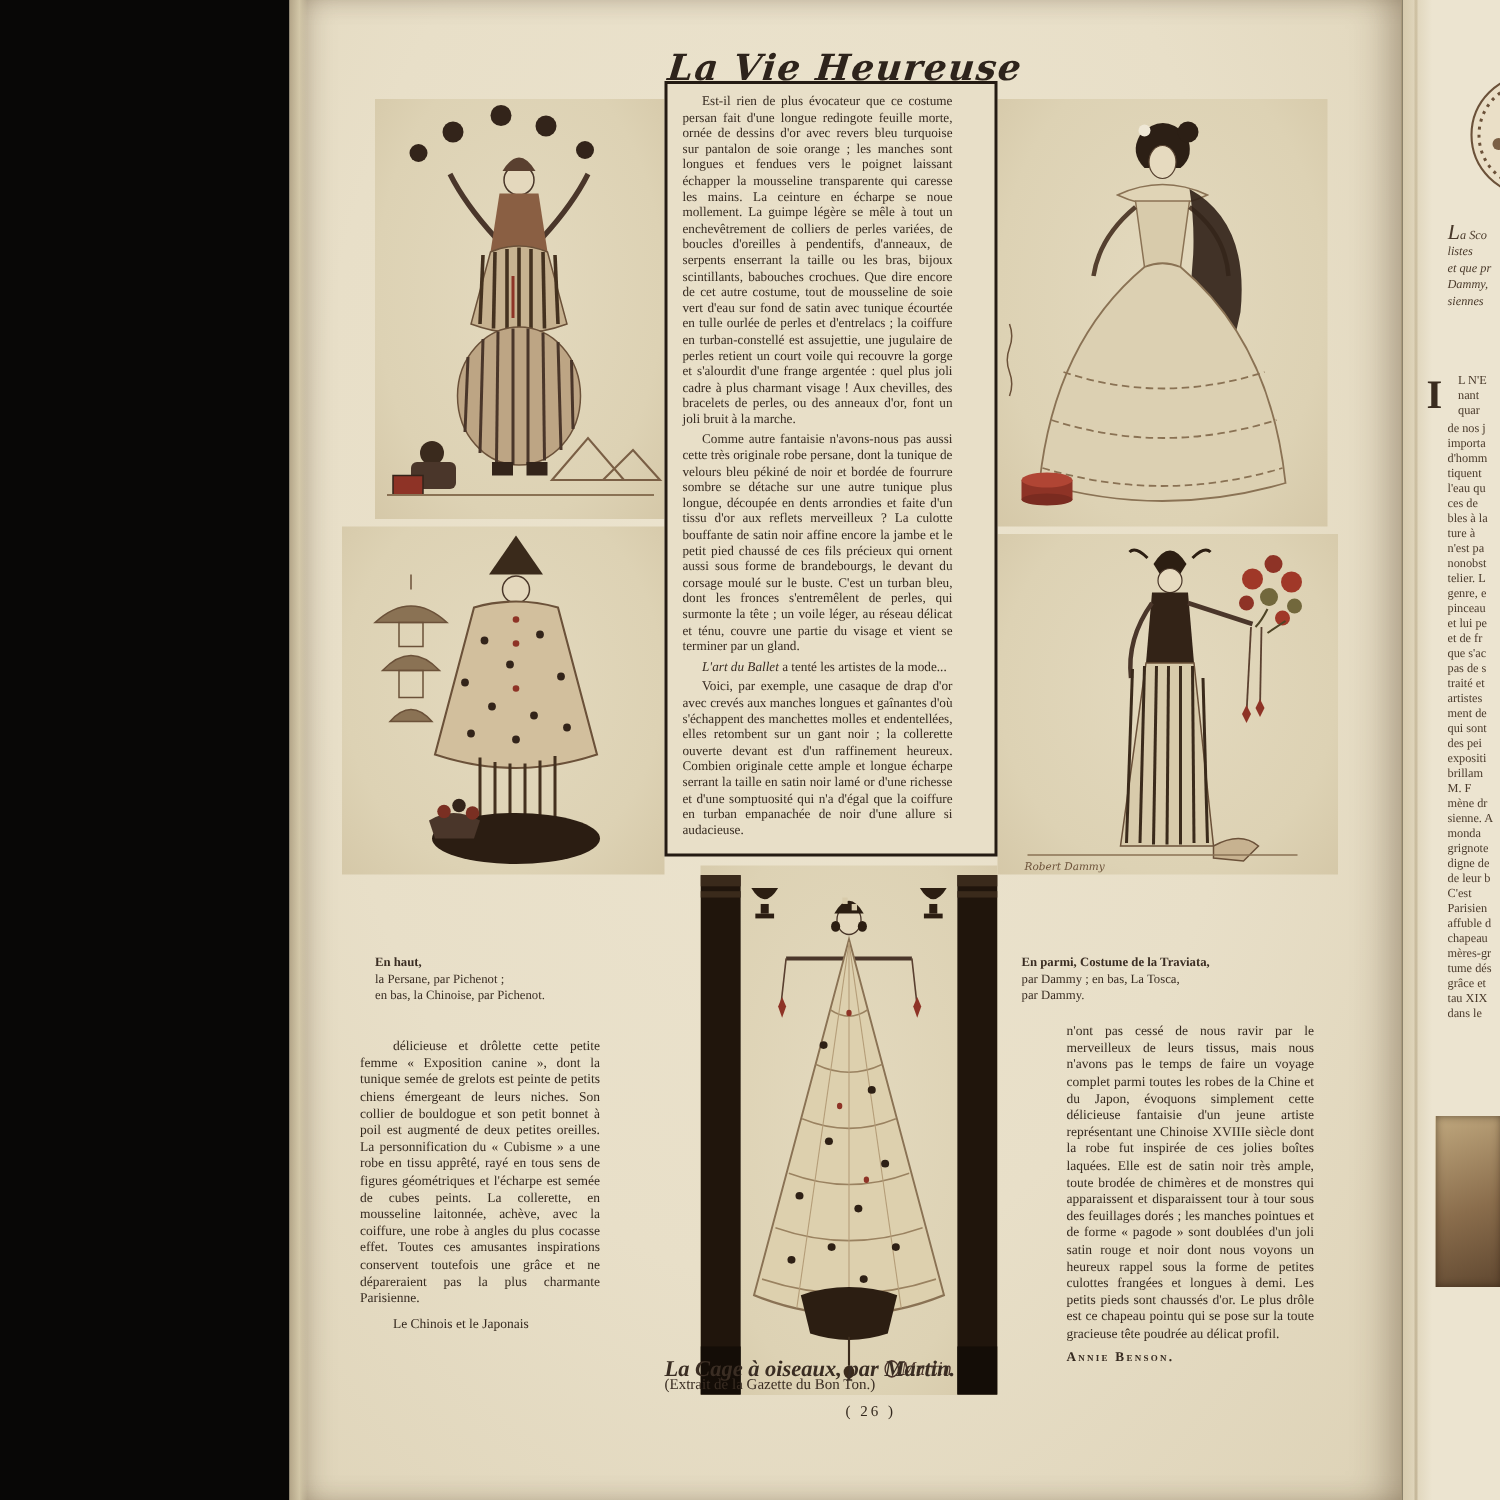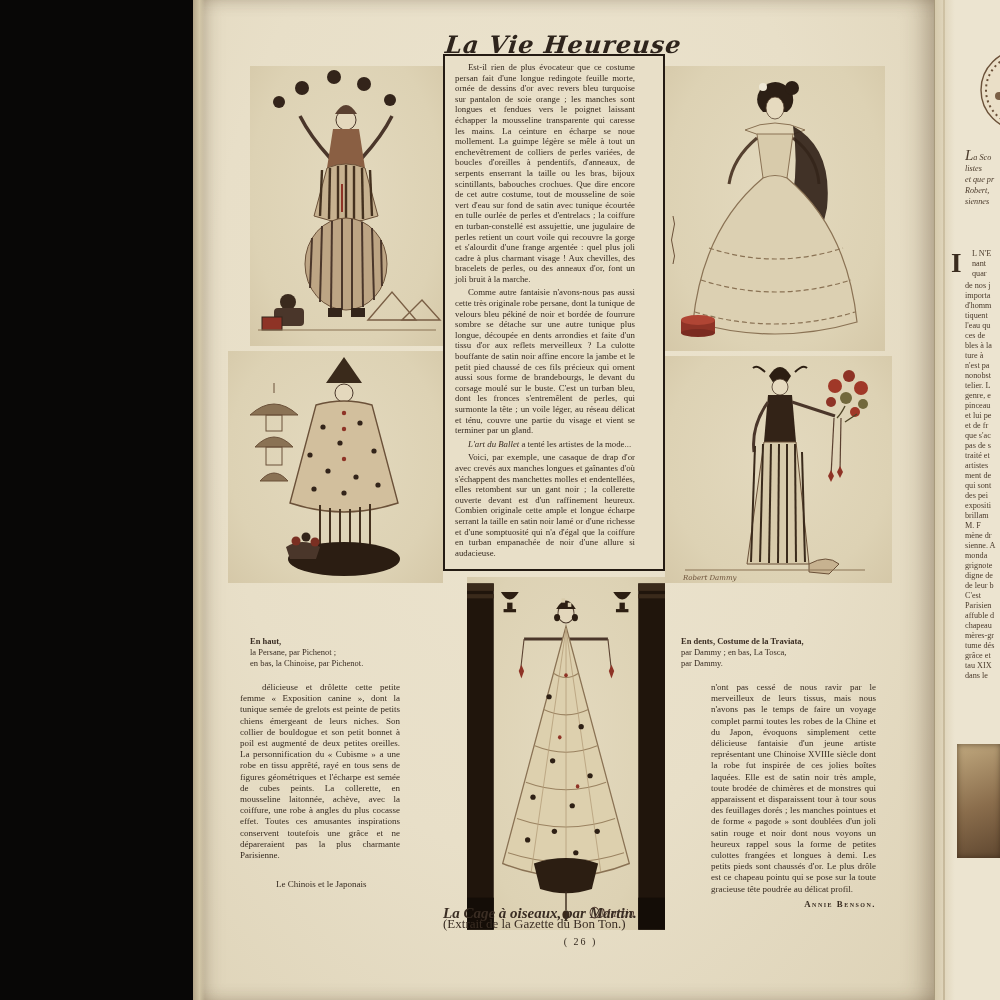--- a/index.html
+++ b/index.html
@@ -40,33 +40,33 @@
   #illus-traviata{left:472px;top:66px;width:220px;height:285px;}
   #illus-tosca{left:472px;top:356px;width:227px;height:227px;}
   #illus-cage{flex:1;margin-top:6px;margin-left:24px;}
 
   
   .caption{font-size:8.5px;line-height:10.8px;color:#3a2d23;}
   #caption-left{left:57px;top:636px;width:193px;}
   #caption-right{left:488px;top:636px;width:180px;}
   #caption-bottom{left:250px;top:908px;width:222px;}
   #caption-bottom .cap-line:first-child{font-style:italic;font-weight:bold;font-size:15px;}
-  #caption-bottom .cap-line:last-child{font-size:13px;}
+  #caption-bottom .cap-line:last-child{font-size:10px;}
   .caption .cap-line:first-child{font-weight:bold;}
 
   
   .side-col{font-size:9px;line-height:11.2px;text-align:justify;}
   #left-col{left:47px;top:676px;width:160px;}
-  #left-col .lead-par{text-indent:22px;margin:6px 0 6px 0;}
+  #left-col .lead-par{text-indent:22px;margin:16px 0 6px 0;}
   #left-col .orient-par{margin:0 0 4px 0;}
   #left-col .orient-par b{color:#241b13;}
-  #left-col .chinois-line{text-indent:18px;margin:18px;}
+  #left-col .chinois-line{text-indent:18px;margin:4px;}
   #right-col{left:518px;top:682px;width:165px;}
   #right-col p{margin:0;}
-  #signature{margin-top:4px;text-align:right;font-variant:small-caps;font-weight:bold;
+  #signature{margin-top:4px;text-align:left;font-variant:small-caps;font-weight:bold;
     letter-spacing:1.5px;font-size:8.8px;}
 
   
   #folio{left:0;top:936px;width:741px;text-align:center;font-size:10px;letter-spacing:2px;
     color:#33281e;padding-left:17px;}
 
   
   .np-frag{color:#4a3a2b;overflow:hidden;}
   #np-ornament{left:24px;top:44px;width:90px;height:96px;}
   #np-intro{left:30px;top:150px;width:36px;font-style:italic;font-size:8.2px;line-height:11px;}
@@ -329,21 +329,21 @@
         </svg>
       </div>
     </div>
 
     <div class="abs caption" id="caption-left">
         <div class="cap-line">En haut,</div>
         <div class="cap-line">la Persane, par Pichenot ;</div>
         <div class="cap-line">en bas, la Chinoise, par Pichenot.</div>
       </div>
     <div class="abs caption" id="caption-right">
-        <div class="cap-line">En dents, Costume de la Traviata,</div>
+        <div class="cap-line">En parmi, Costume de la Traviata,</div>
         <div class="cap-line">par Dammy ; en bas, La Tosca,</div>
         <div class="cap-line">par Dammy.</div>
       </div>
     <div class="abs caption" id="caption-bottom">
         <div class="cap-line">La Cage à oiseaux, par Martin.</div>
         <div class="cap-line">(Extrait de la Gazette du Bon Ton.)</div>
       </div>
 
     <div class="abs side-col" id="left-col">
       <p class="lead-par">délicieuse et drôlette cette petite femme « Exposition canine », dont la tunique semée de grelots est peinte de petits chiens émergeant de leurs niches. Son collier de bouldogue et son petit bonnet à poil est augmenté de deux petites oreilles. La personnification du « Cubisme » a une robe en tissu apprêté, rayé en tous sens de figures géométriques et l'écharpe est semée de cubes peints. La collerette, en mousseline laitonnée, achève, avec la coiffure, une robe à angles du plus cocasse effet. Toutes ces amusantes inspirations conservent toutefois une grâce et ne dépareraient pas la plus charmante Parisienne.</p>
@@ -373,21 +373,21 @@
         <circle cx="52" cy="74" r="4.6"></circle>
           <circle cx="64" cy="75" r="4.6"></circle>
           <circle cx="40" cy="52" r="4"></circle>
       </g>
     </svg>
 
     <div class="abs np-frag" id="np-intro">
         <div class="np-line">La Sco</div>
         <div class="np-line">listes</div>
         <div class="np-line">et que pr</div>
-        <div class="np-line">Robert,</div>
+        <div class="np-line">Dammy,</div>
         <div class="np-line">siennes</div>
       </div>
 
     <div class="abs" id="np-dropcap">I</div>
     <div class="abs np-frag" id="np-col-a">
         <div class="np-line">L N'E</div>
         <div class="np-line">nant</div>
         <div class="np-line">quar</div>
       </div>
     <div class="abs np-frag" id="np-col-b">

